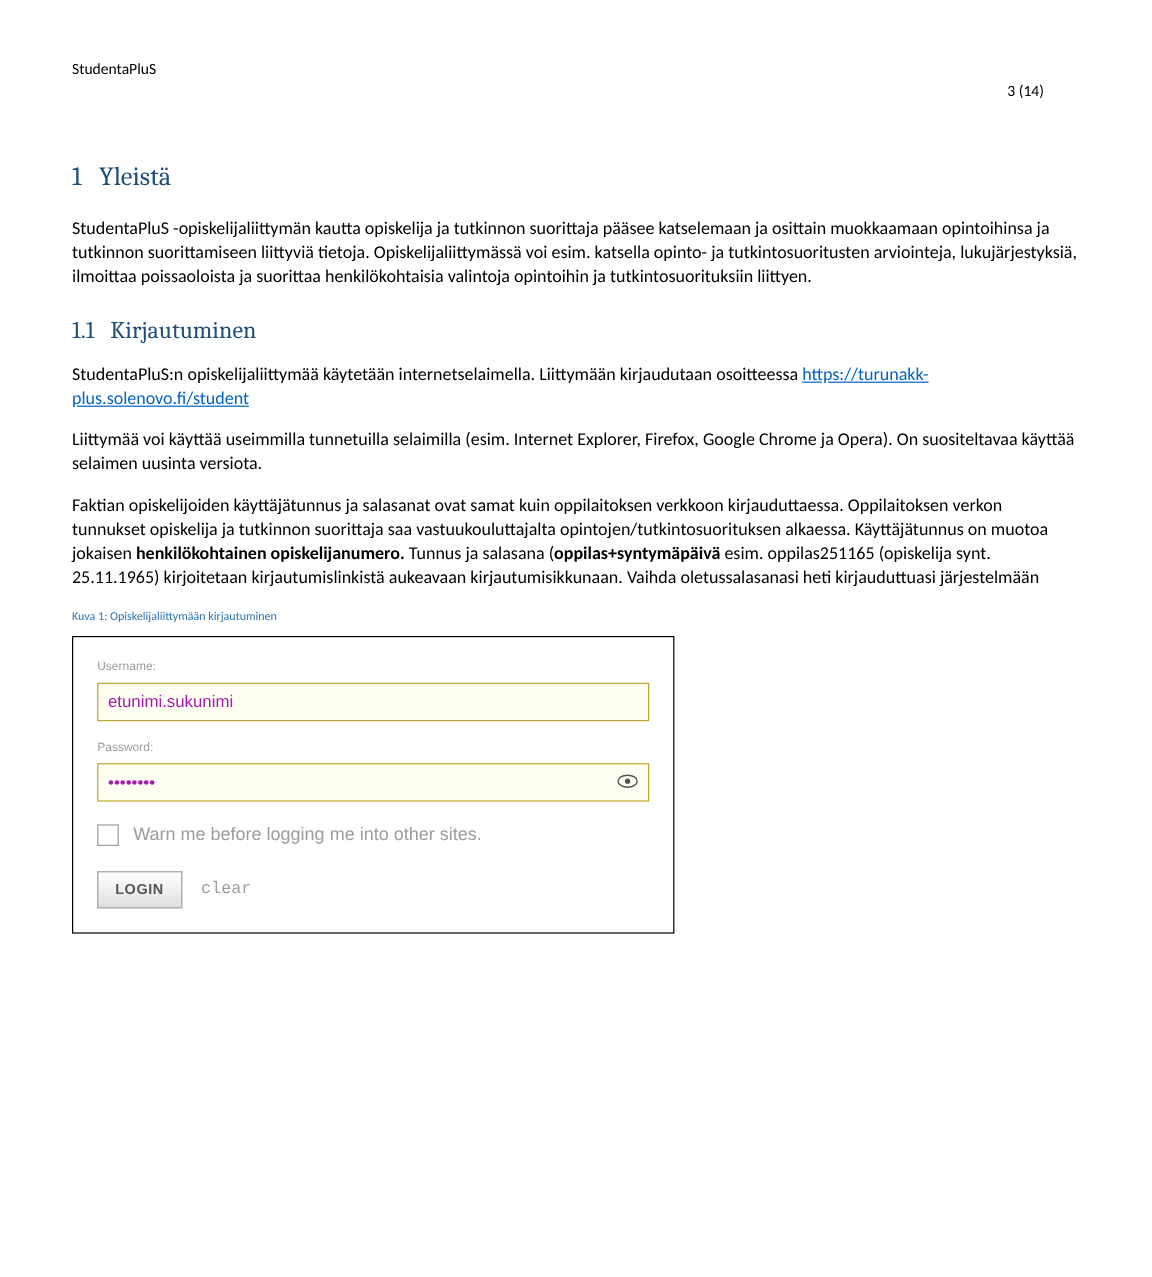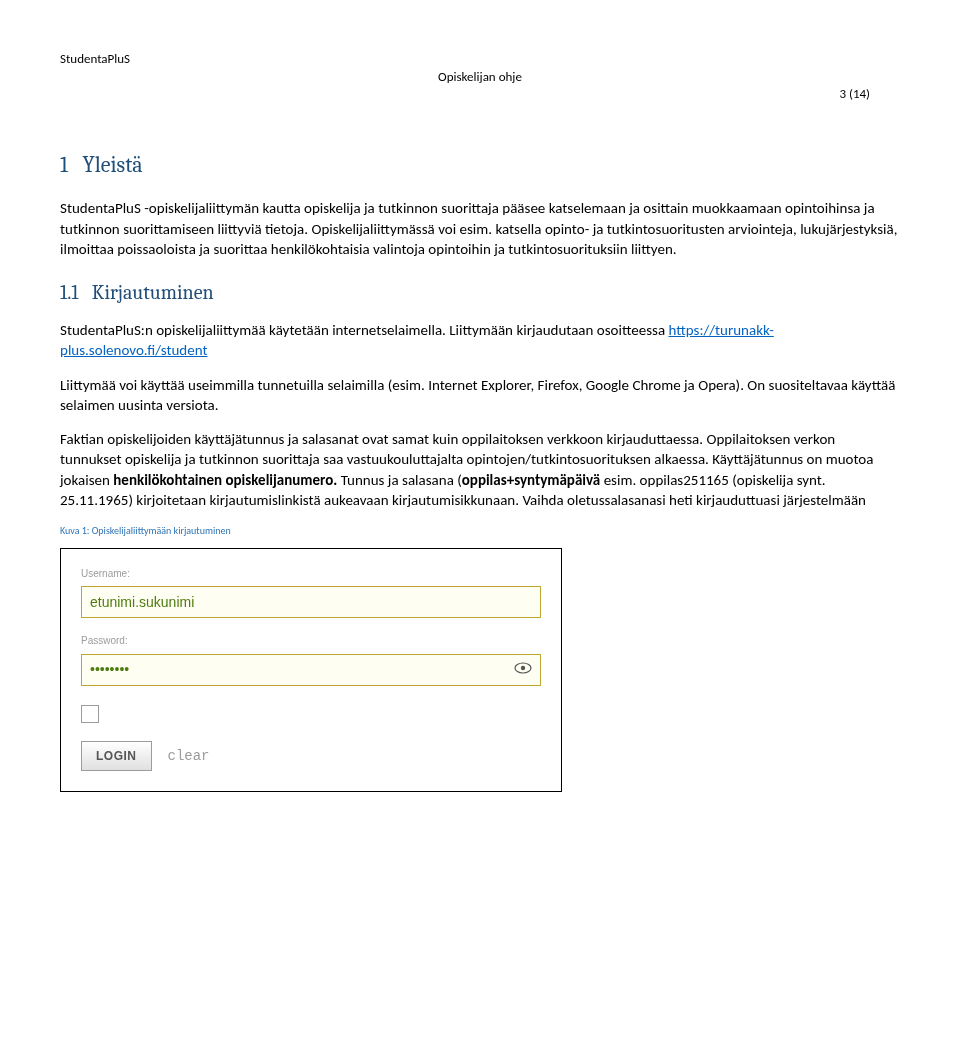--- a/index.html
+++ b/index.html
@@ -60,21 +60,21 @@
   .login-input {
     display: flex;
     align-items: center;
     justify-content: space-between;
     border: 1px solid #bfa630;
     background: #fffef2;
     height: 30px;
     padding: 0 8px;
     font-family: Verdana, Arial, sans-serif;
     font-size: 14px;
-    color: #4d7c0f;
+    color: #a21caf;
     margin-bottom: 16px;
   }
   .login-input .eye {
     font-size: 14px;
     color: #555;
   }
   .login-remember {
     display: flex;
     align-items: flex-start;
     gap: 12px;
@@ -115,21 +115,20 @@
     color: #9c9c9c;
     padding: 6px 8px;
   }
   .bold { font-weight: bold; }
 </style>
 </head>
 <body>
 
 <div class="header-row">
   <div class="header-left">StudentaPluS</div>
-  <div class="header-center">Opiskelijan ohje</div>
   <div class="header-right">3 (14)</div>
 </div>
 
 <h1 class="section-title">
   <span>1</span>&nbsp;&nbsp;&nbsp;<span>Yleistä</span>
 </h1>
 
 <p>StudentaPluS -opiskelijaliittymän kautta opiskelija ja tutkinnon suorittaja pääsee katselemaan ja osittain muokkaamaan opintoihinsa ja tutkinnon suorittamiseen liittyviä tietoja. Opiskelijaliittymässä voi esim. katsella opinto- ja tutkintosuoritusten arviointeja, lukujärjestyksiä, ilmoittaa poissaoloista ja suorittaa henkilökohtaisia valintoja opintoihin ja tutkintosuorituksiin liittyen.</p>
 
 <h2 class="subsection-title">
@@ -160,19 +159,20 @@
     <span class="eye">
       <svg width="18" height="12" viewBox="0 0 18 12">
           <ellipse cx="9" cy="6" rx="8" ry="5" fill="none" stroke="#555" stroke-width="1.2"></ellipse>
           <circle cx="9" cy="6" r="2.2" fill="#555"></circle>
         </svg>
     </span>
   </div>
 
   <div class="login-remember">
     <div class="cb"></div>
+    <div class="txt">Warn me before logging me into other sites.</div>
   </div>
 
   <div class="login-buttons">
     <div class="btn-login">LOGIN</div>
     <div class="btn-clear">clear</div>
   </div>
 </div>
 
 </body></html>

